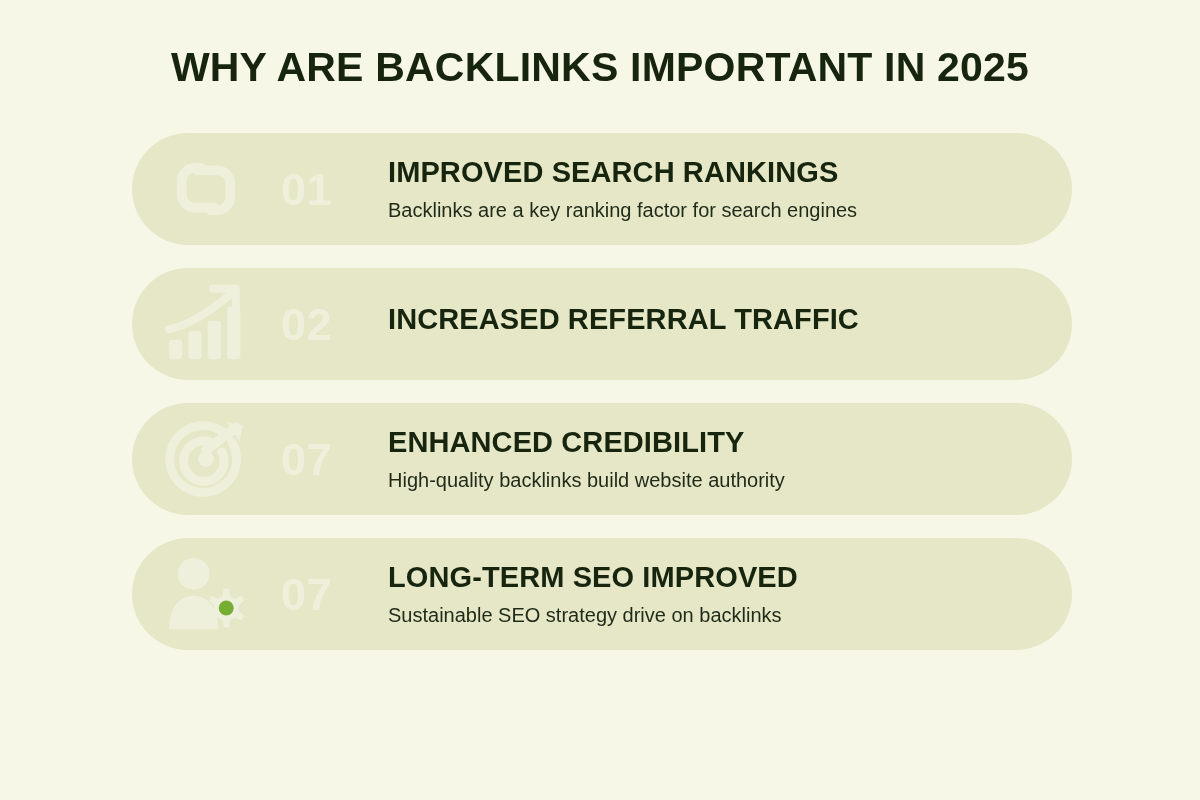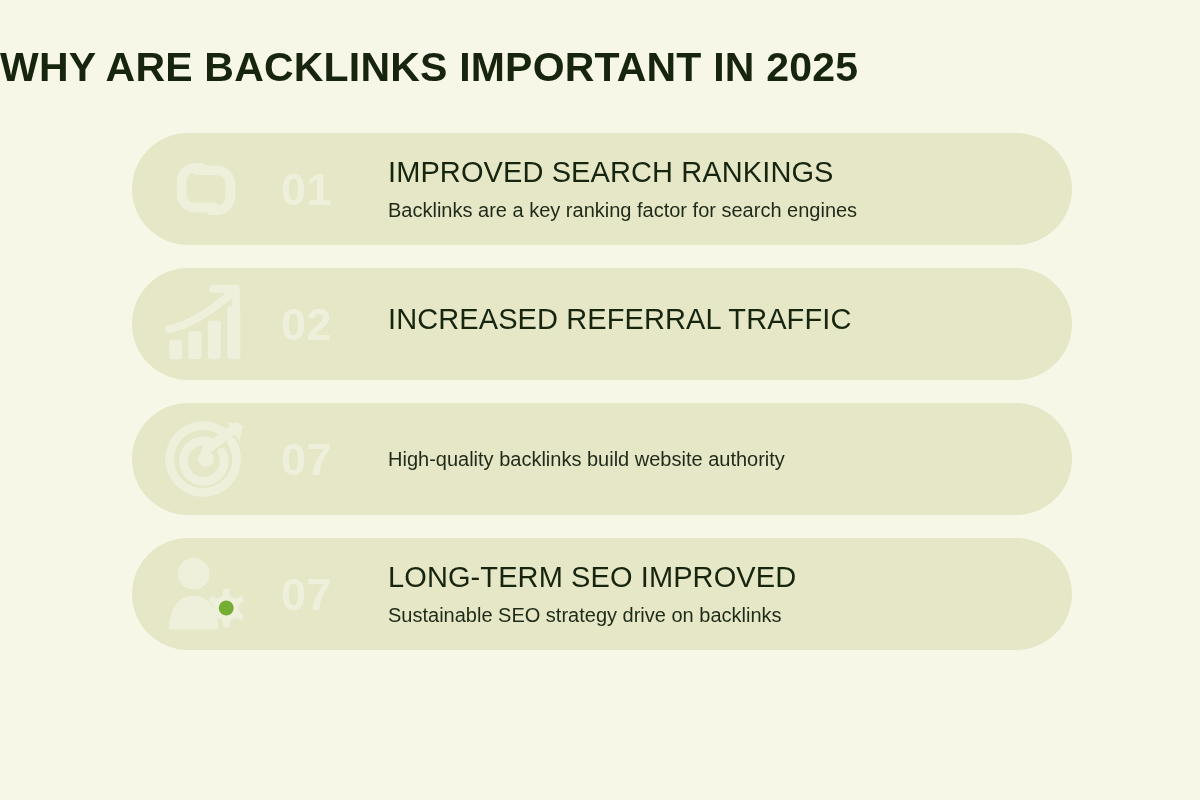--- a/index.html
+++ b/index.html
@@ -17,21 +17,21 @@
     position: relative;
     width: 1200px;
     height: 800px;
     background: #f7f7e7;
   }
   #page-title {
     position: absolute;
     left: 0;
     top: 44px;
     width: 1200px;
-    text-align: left;
+    text-align: center;
     font-family: "Liberation Sans", sans-serif;
     font-weight: bold;
     font-size: 41px;
     letter-spacing: 0.2px;
     color: #17250f;
     white-space: nowrap;
   }
   #rows {
     position: absolute;
     left: 132px;
@@ -86,21 +86,21 @@
   .row-text {
     flex: 1 1 auto;
     display: flex;
     flex-direction: column;
     justify-content: center;
     padding-left: 34px;
     padding-right: 40px;
   }
   .row-heading {
     font-family: "Liberation Sans", sans-serif;
-    font-weight: normal;
+    font-weight: bold;
     font-size: 29px;
     color: #17250f;
     line-height: 1.12;
     letter-spacing: 0.1px;
     margin: 0 0 9px 0;
     white-space: nowrap;
   }
   .row-sub {
     font-family: "Liberation Sans", sans-serif;
     font-weight: normal;
@@ -168,20 +168,21 @@
               <path d="M68 42 A23 23 0 1 1 58 32" stroke-width="10"></path>
               <path d="M50 40 L84 14" stroke-width="11"></path>
             </g>
             <circle cx="50" cy="50" r="9" fill="#eef0dc"></circle>
             <path d="M74 8 L92 12 L88 30 Z" fill="#eef0dc"></path>
           </svg>
         </span>
         <span class="row-number">07</span>
       </div>
       <div class="row-text">
+        <div class="row-heading">ENHANCED CREDIBILITY</div>
         <div class="row-sub">High-quality backlinks build website authority</div>
       </div>
     </div>
 
     <div class="row">
       <div class="row-icon-zone">
         <span class="icon-wrap">
           <svg viewBox="0 0 100 100" xmlns="http://www.w3.org/2000/svg">
             <g fill="#eef0dc">
               <circle cx="36" cy="27" r="18"></circle>

